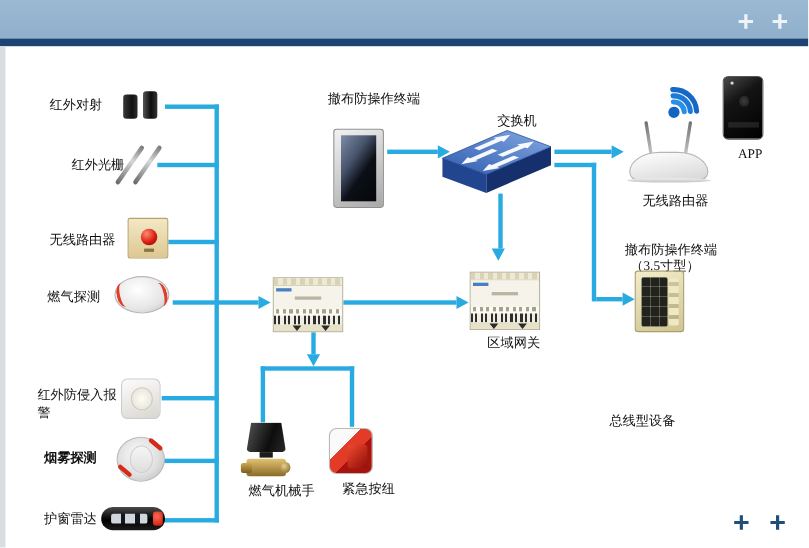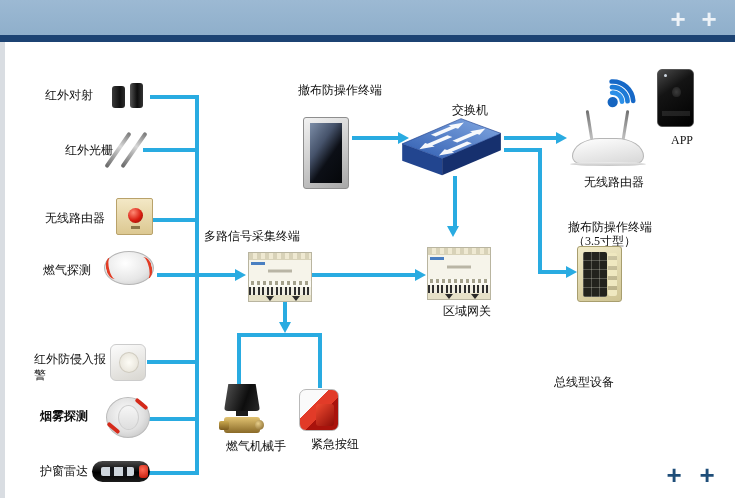--- a/index.html
+++ b/index.html
@@ -165,21 +165,20 @@
       <i></i>
     </div>
   <div class="abs d-embtn" style="left:116px;top:198px;"></div>
   <div class="abs d-gas" style="left:104px;top:251px;"></div>
   <div class="abs d-pir" style="left:110px;top:344px;"></div>
   <div class="abs d-smoke" style="left:106px;top:397px;">
       <b></b>
     </div>
   <div class="abs d-radar" style="left:92px;top:461px;"></div>
 
-  <div class="lbl" style="left:204px;top:229px;width:120px;">多路信号采集终端</div>
   <div class="ctrl-box" style="left:248px;top:252px;width:64px;height:50px;">
     <div class="cb-top"></div>
       <div class="cb-mid"></div>
       <div class="cb-row"></div>
       <div class="cb-term"></div>
     <div class="cb-foot">
         <i style="left:28%;"></i>
         <i style="left:70%;"></i>
       </div>
   </div>

